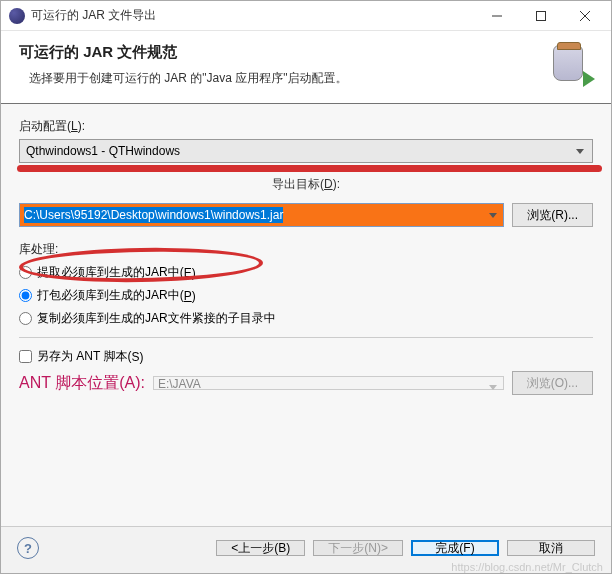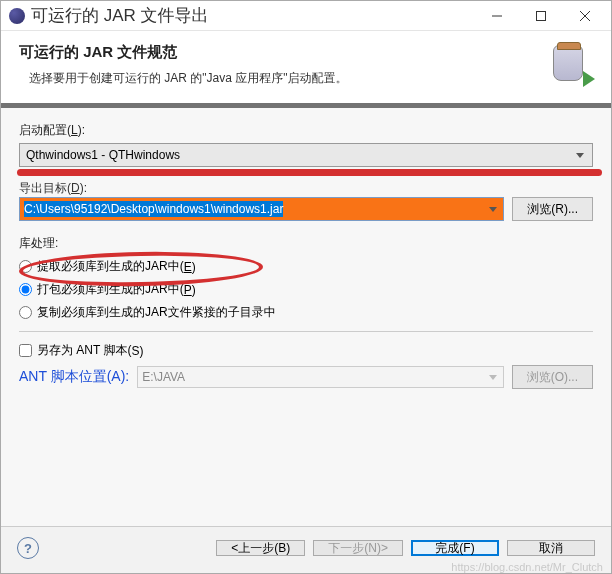--- a/index.html
+++ b/index.html
@@ -27,35 +27,35 @@
       padding: 0 4px 0 8px;
       background: #fff;
       border-bottom: 1px solid #e5e5e5;
     }
     .titlebar .app-icon {
       width: 16px; height: 16px;
       margin-right: 6px;
       background: radial-gradient(circle at 30% 30%, #5a5aa5, #2d2d66);
       border-radius: 50%;
     }
-    .titlebar .title { flex: 1; font-size: 17px; color: #333; }
+    .titlebar .title { flex: 1; font-size: 12px; color: #333; }
     .titlebar .win-controls { display: flex; }
     .win-btn {
       width: 44px; height: 28px;
       display: flex; align-items: center; justify-content: center;
       font-size: 10px; font-family: "Segoe MDL2 Assets", sans-serif;
       color: #333;
       cursor: pointer;
     }
     .win-btn svg { width: 10px; height: 10px; }
     
     .banner {
       display: flex;
       padding: 12px 18px 16px 18px;
-      border-bottom: 5px solid #737373;
+      border-bottom: 1px solid #737373;
       background: #fff;
     }
     .banner-text { flex: 1; }
     .banner-title { font-size: 15px; font-weight: bold; color: #222; margin-bottom: 8px; }
     .banner-desc { font-size: 12px; color: #333; padding-left: 10px; }
     .banner-icon {
       width: 44px; height: 44px;
       position: relative;
     }
     .banner-icon .jar {
@@ -115,21 +115,21 @@
       margin: 2px -18px 0 -18px;
       border-radius: 4px 0 0 4px;
     }
     .red-underline.thick {
       height: 7px;
       background: #d43030;
       border-radius: 4px;
       margin: 2px -9px 4px -2px;
     }
 
-    .hidden-label { font-size: 12px; color: #333; margin-top: 1px; margin-bottom: 0; }
+    .hidden-label { font-size: 12px; color: #333; margin-top: 1px; margin-bottom: 10px; text-align: center; }
     
     .path-row { display: flex; gap: 8px; align-items: center; margin-bottom: 14px; }
     .path-input {
       flex: 1;
       height: 24px;
       border: 1px solid #7a9cc6;
       padding: 0 20px 0 4px;
       font-size: 12px;
       background: #f97316;
       position: relative;
@@ -173,25 +173,25 @@
       top: 144px;
       width: 244px;
       height: 34px;
       pointer-events: none;
       transform: rotate(-1deg);
     }
 
     .divider { height: 1px; background: #ccc; margin: 10px 0; }
     
     .ant-row { display: flex; align-items: center; gap: 8px; margin-top: 6px; }
-    .ant-label { color: #1d4ed8; font-size: 14px; min-width: 100px; }
+    .ant-label { color: #be185d; font-size: 16px; min-width: 100px; }
     .ant-input {
-      flex: 1; height: 22px; border: 1px solid #ccc; background: #f4f4f4;
+      flex: 1; height: 14px; border: 1px solid #ccc; background: #f4f4f4;
       padding: 0 20px 0 4px; font-size: 12px; color: #888;
-      display: flex; align-items: center; position: relative;
+      display: flex; position: relative;
     }
     .ant-input::after {
       content: "";
       position: absolute; right: 6px; top: 8px;
       border-left: 4px solid transparent;
       border-right: 4px solid transparent;
       border-top: 5px solid #bbb;
     }
     
     .footer {

